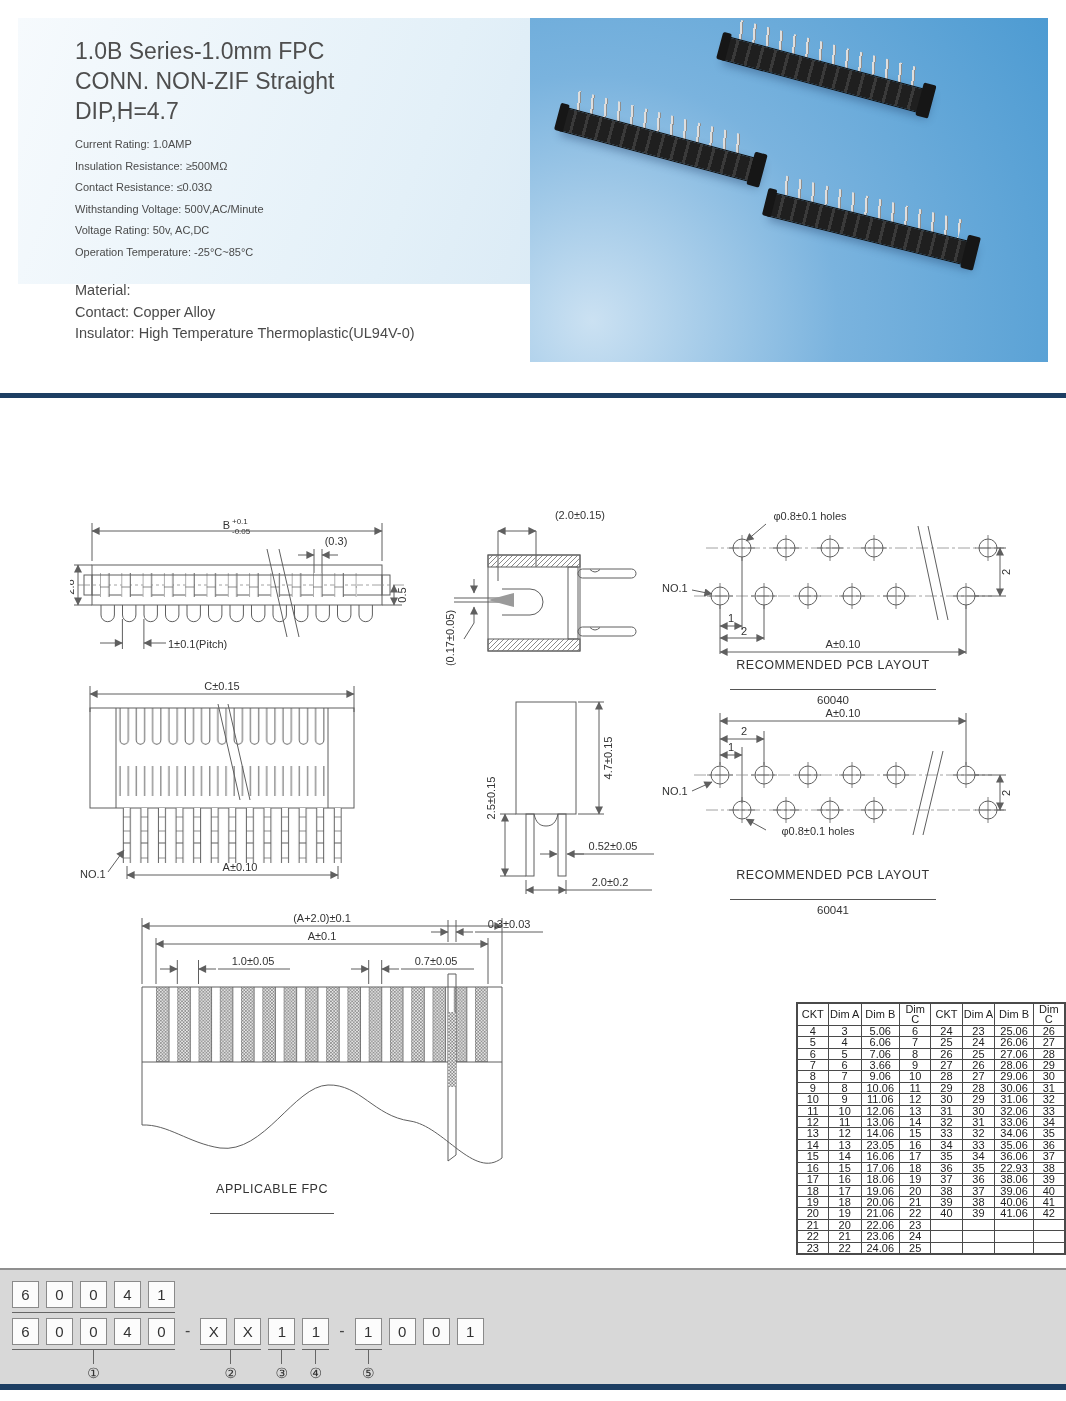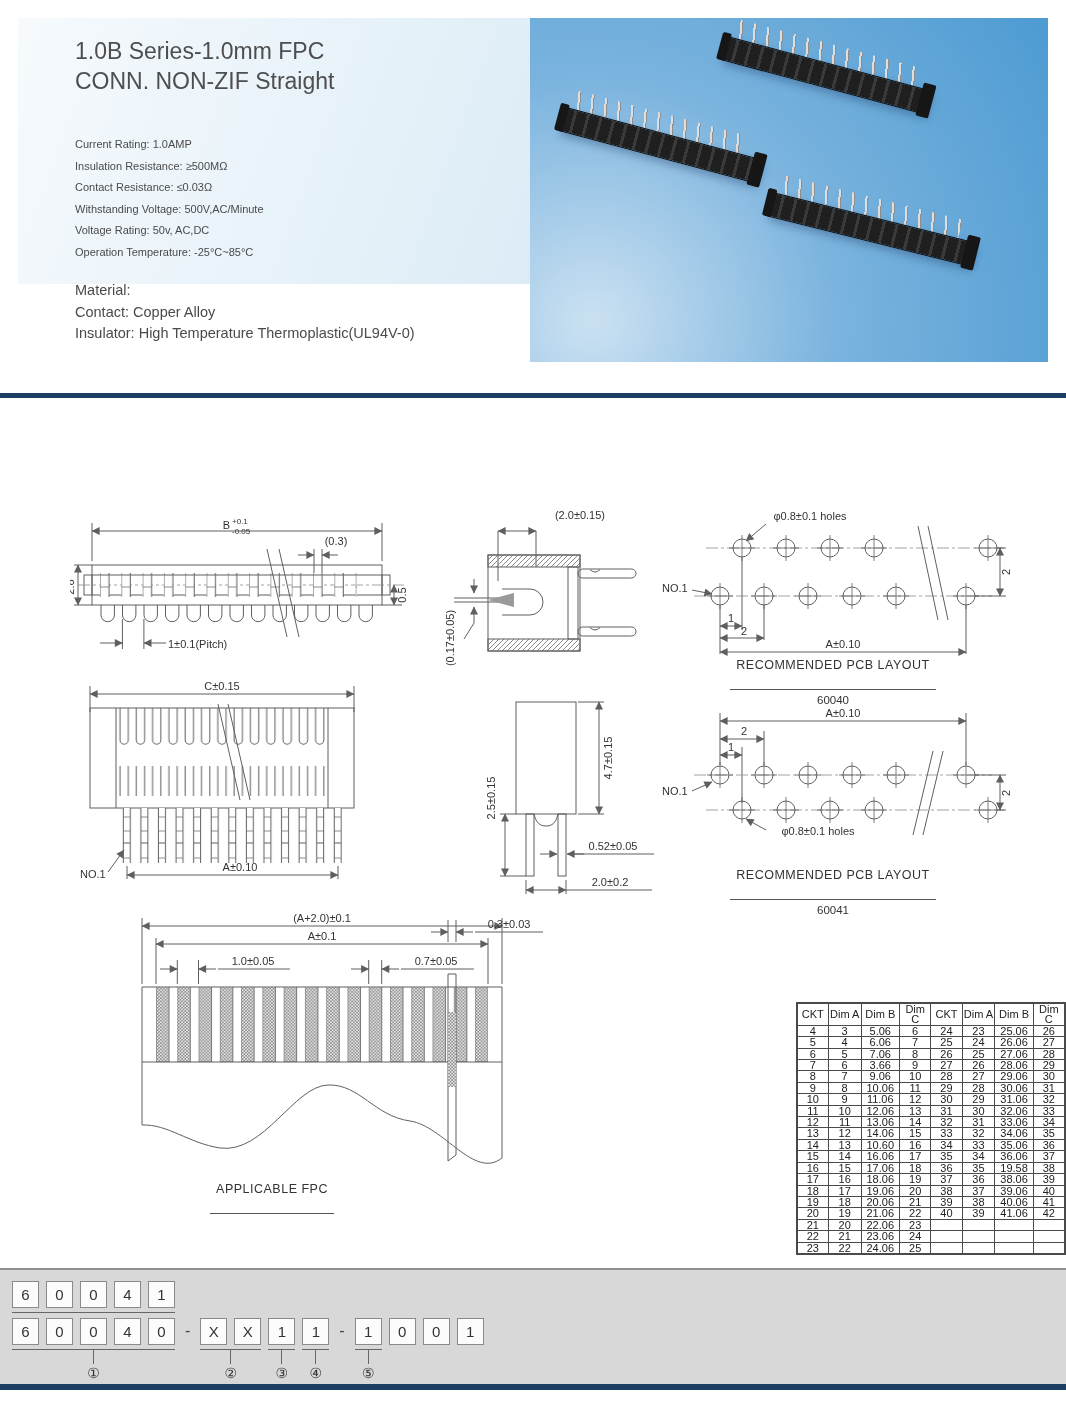--- a/index.html
+++ b/index.html
@@ -96,20 +96,21 @@
     </g>
   </defs>
 </svg>
 
 <div class="page">
 
   <div class="band">
     <div class="title">
         <div>1.0B Series-1.0mm FPC</div>
         <div>CONN. NON-ZIF Straight</div>
+        <div>DIP,H=4.7</div>
       </div>
     <div class="specs">
         <div>Current Rating: 1.0AMP</div>
         <div>Insulation Resistance: ≥500MΩ</div>
         <div>Contact Resistance: ≤0.03Ω</div>
         <div>Withstanding Voltage: 500V,AC/Minute</div>
         <div>Voltage Rating: 50v, AC,DC</div>
         <div>Operation Temperature: -25°C~85°C</div>
       </div>
     <div class="mats">
@@ -502,21 +503,21 @@
           <td>14.06</td>
           <td>15</td>
           <td>33</td>
           <td>32</td>
           <td>34.06</td>
           <td>35</td>
         </tr>
         <tr>
           <td>14</td>
           <td>13</td>
-          <td>10.60</td>
+          <td>23.05</td>
           <td>16</td>
           <td>34</td>
           <td>33</td>
           <td>35.06</td>
           <td>36</td>
         </tr>
         <tr>
           <td>15</td>
           <td>14</td>
           <td>16.06</td>
@@ -526,21 +527,21 @@
           <td>36.06</td>
           <td>37</td>
         </tr>
         <tr>
           <td>16</td>
           <td>15</td>
           <td>17.06</td>
           <td>18</td>
           <td>36</td>
           <td>35</td>
-          <td>19.58</td>
+          <td>22.93</td>
           <td>38</td>
         </tr>
         <tr>
           <td>17</td>
           <td>16</td>
           <td>18.06</td>
           <td>19</td>
           <td>37</td>
           <td>36</td>
           <td>38.06</td>

